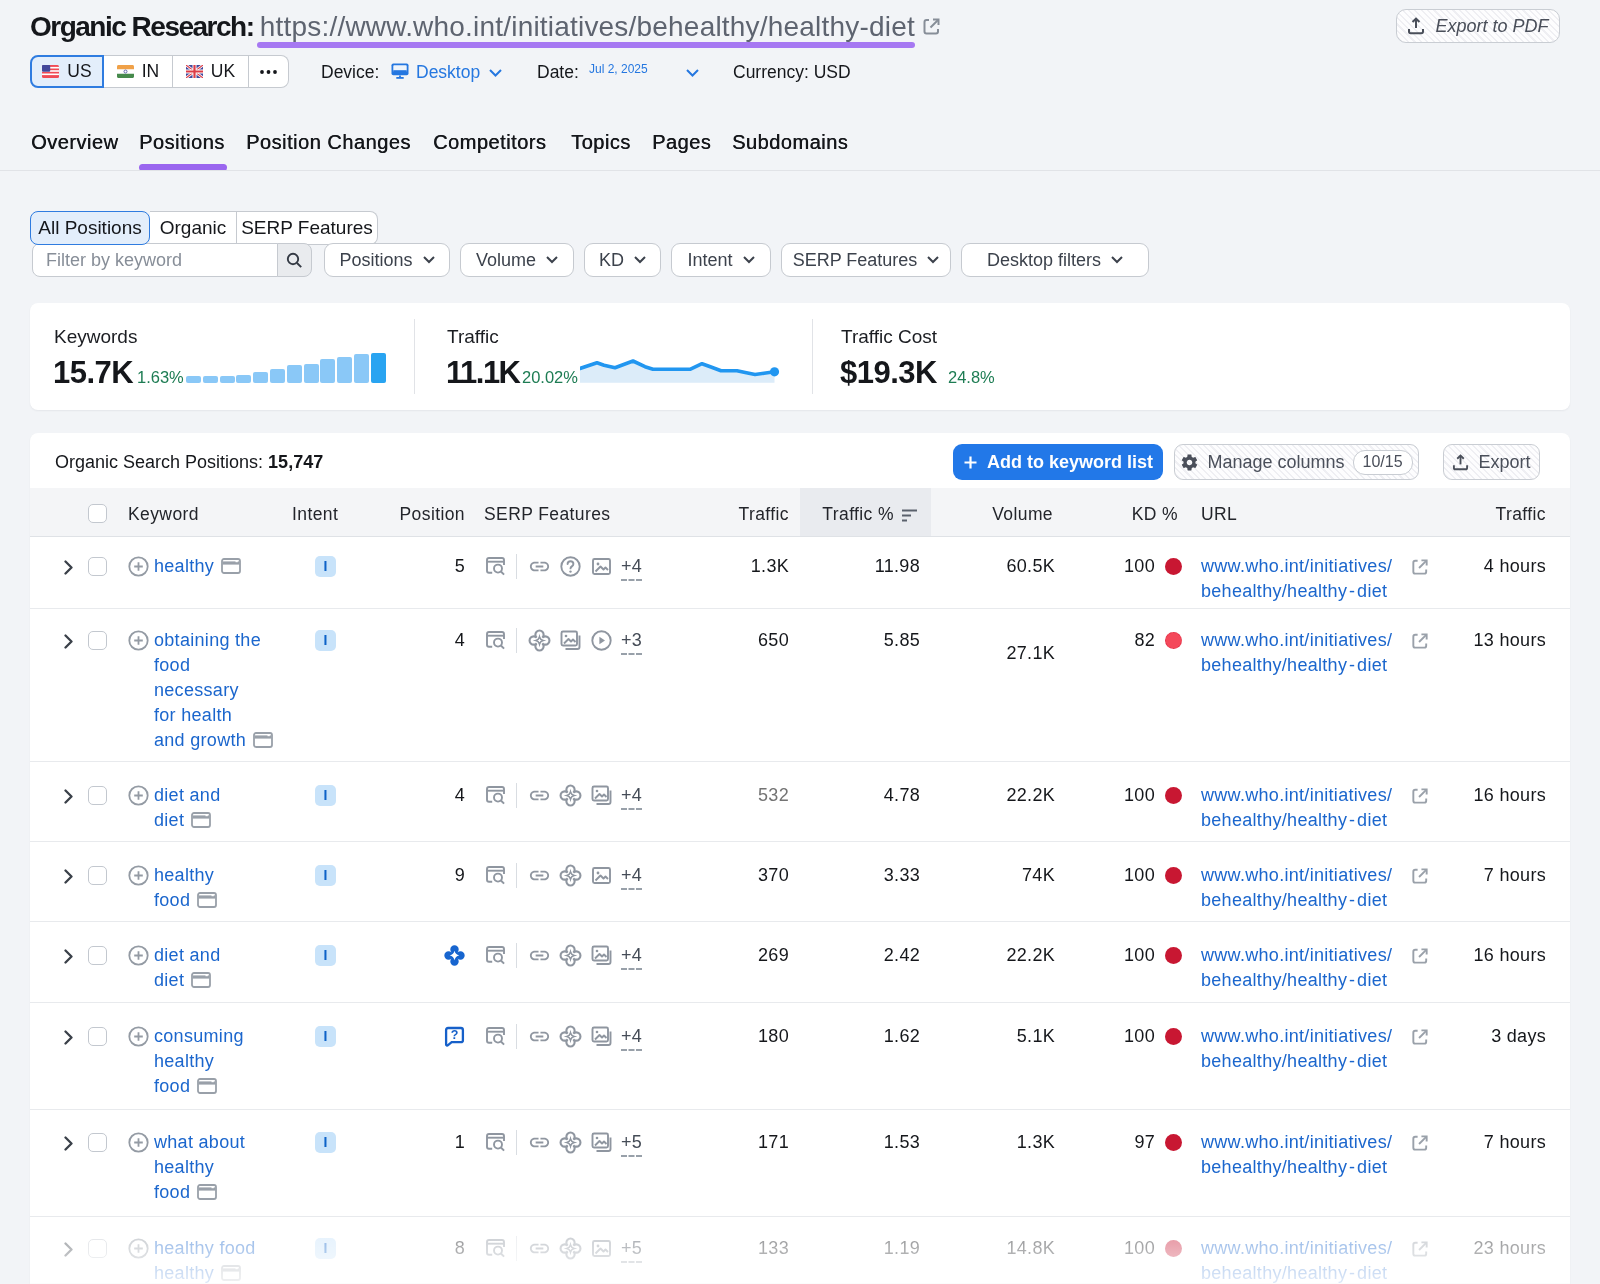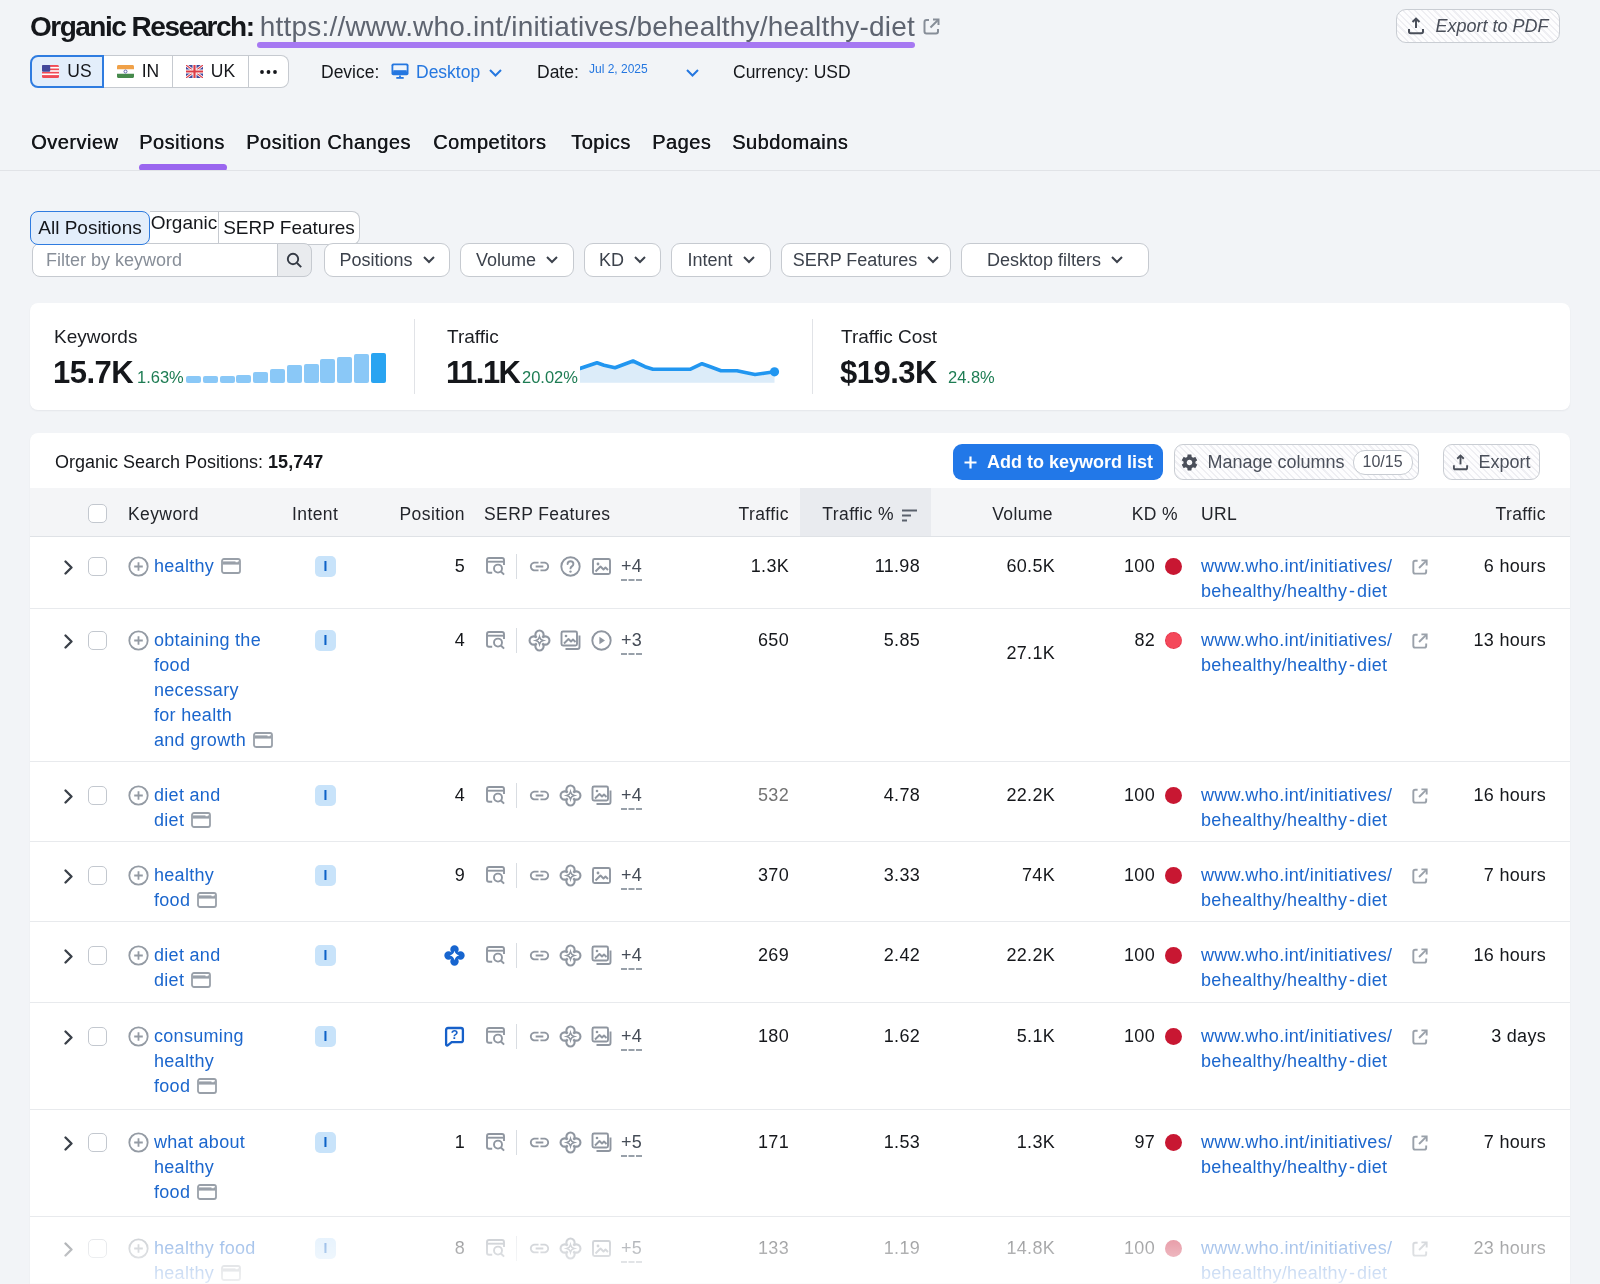--- a/index.html
+++ b/index.html
@@ -93,21 +93,21 @@
     <span class="abs" style="left:652px; top:0; font-size:20px; letter-spacing:0.5px; color:#15171b; text-shadow:0.4px 0 0 #15171b;">Pages</span>
     <span class="abs" style="left:732px; top:0; font-size:20px; letter-spacing:0.5px; color:#15171b; text-shadow:0.4px 0 0 #15171b;">Subdomains</span>
   </div>
 <div class="abs" style="left:139px; top:164px; width:88px; height:7px; background:#9a66ef; border-radius:3.5px;"></div>
 <div class="abs" style="left:0; top:170px; width:1600px; height:1px; background:#e1e3e7;"></div>
 
 <div class="abs" style="left:30px; top:190px; height:34px; display:flex;margin-top:21px;">
   <div style="width:120px; background:#e3eefb; border:1.5px solid #2f7ce0; border-radius:8px; display:flex; align-items:center; justify-content:center; position:relative; z-index:2;">
       <span style="font-size:19px; color:#15171b;">All Positions</span>
     </div>
-  <div style="width:69px; background:#fff; border:1px solid #c6cad0; border-left:none; display:flex; justify-content:center;">
+  <div style="width:87px; background:#fff; border:1px solid #c6cad0; border-left:none; display:flex; align-items:center; justify-content:center;">
       <span style="font-size:19px; color:#15171b;">Organic</span>
     </div>
   <div style="width:141px; background:#fff; border:1px solid #c6cad0; border-left:none; border-radius:0 8px 8px 0; display:flex; align-items:center; justify-content:center;">
       <span style="font-size:19px; color:#15171b;">SERP Features</span>
     </div>
 </div>
 
 <div class="abs" style="left:32px; top:243px; width:246px; height:34px; background:#fff; border:1px solid #c6cad0; border-radius:8px 0 0 8px; display:flex; align-items:center; padding-left:13px;">
     <span style="font-size:18px; color:#878e98;">Filter by keyword</span>
   </div>
@@ -284,21 +284,21 @@
     <div class="abs r t18" style="left:1040px; top:17px; width:85px; color:#15171b;">100</div>
     <div class="abs" style="left:1135px; top:21px; width:17px; height:17px; border-radius:50%; background:#c81732;"></div>
     <div class="abs t18" style="left:1171px; top:17px; width:205px; color:#1b66cd;">www.who.int/initiatives/<br>behealthy/healthy - diet</div>
     <div class="abs" style="left:1380px; top:20px;">
       <svg width="20" height="20" viewBox="0 0 21 21" fill="none" stroke="#9aa1aa" stroke-width="2">
         <path d="M8 4 H5.5 C4.1 4 3.5 4.6 3.5 6 V15.5 C3.5 16.9 4.1 17.5 5.5 17.5 H15 C16.4 17.5 17 16.9 17 15.5 V13"></path>
         <path d="M12 3.5 H17.5 V9"></path>
         <path d="M17 4 L9.5 11.5"></path>
       </svg>
     </div>
-    <div class="abs r t18" style="left:1410px; top:17px; width:106px; color:#15171b;">6 hours</div>
+    <div class="abs r t18" style="left:1410px; top:17px; width:106px; color:#15171b;">4 hours</div>
   </div>
 <div class="abs" style="left:30px; top:609px; width:1540px; height:153px; border-bottom:1px solid #e8eaed;">
     <div class="abs" style="left:34px; top:25px;">
       <svg width="9" height="15" viewBox="0 0 9 15" fill="none" stroke="#3a4049" stroke-width="2.3" stroke-linecap="round" stroke-linejoin="round">
         <path d="M1.5 1.5 L7.5 7.5 L1.5 13.5"></path>
       </svg>
     </div>
     <div class="abs" style="left:58px; top:22px; width:19px; height:19px; background:#fff; border:1.5px solid #c3c8cf; border-radius:5px;"></div>
     <div class="abs" style="left:98px; top:21px;">
       <svg width="21" height="21" viewBox="0 0 21 21" fill="none" stroke="#949ba4" stroke-width="1.8">

